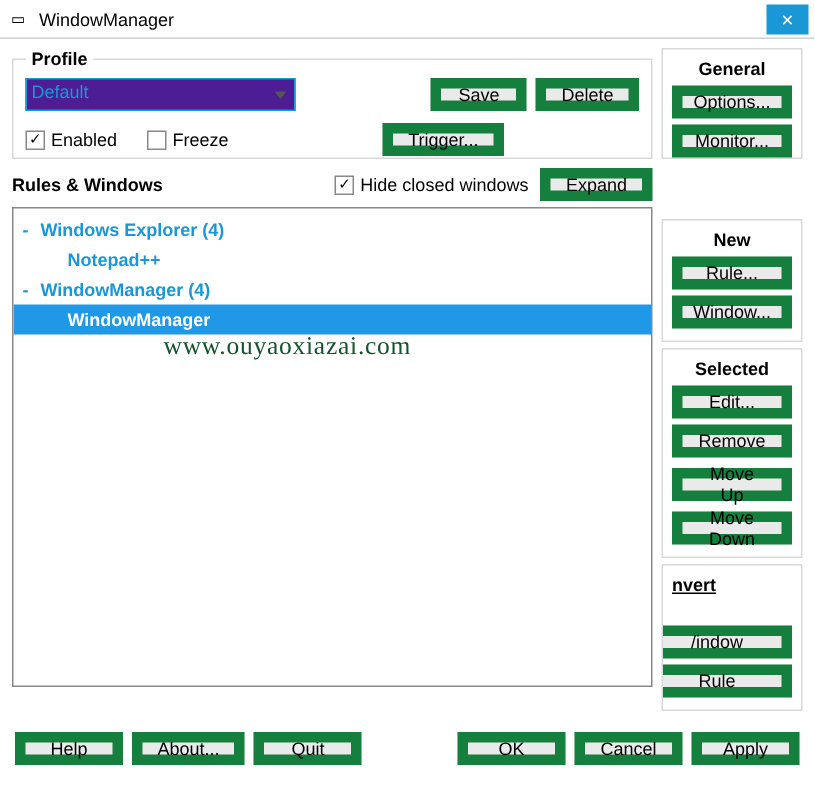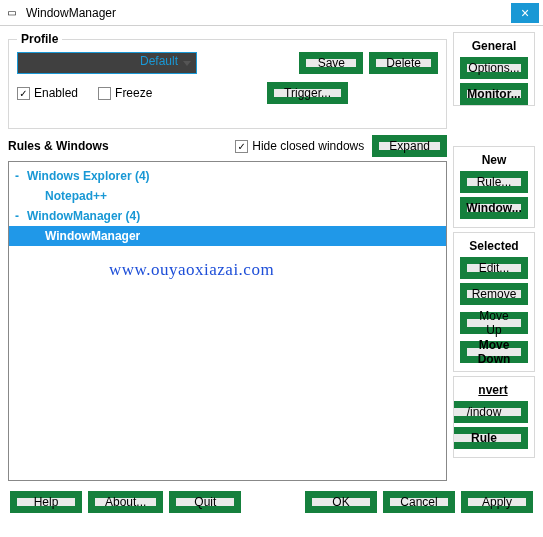--- a/index.html
+++ b/index.html
@@ -5,57 +5,57 @@
 * { box-sizing: border-box; font-family: 'Segoe UI', Tahoma, sans-serif; font-size: 12px; }
 body { margin: 0; padding: 0; background: #fff; width: 543px; height: 537px; overflow: hidden; }
 
 .titlebar { height: 26px; background: #fff; border-bottom: 1px solid #d0d0d0; display: flex; align-items: center; padding: 0 4px; }
 .titlebar-icon { width: 16px; height: 16px; margin-right: 6px; display: flex; align-items: center; justify-content: center; font-size: 10px; }
 .titlebar-text { flex: 1; }
 .close-btn { width: 28px; height: 20px; background: #1998d5; color: #fff; display: flex; align-items: center; justify-content: center; font-size: 14px; cursor: pointer; }
 
 .content { padding: 6px 8px; display: flex; gap: 6px; }
 .left-col { flex: 1; }
-.right-col { width: 82px; }
+.right-col { width: 94px; }
 
-fieldset { border: 1px solid #d8d8d8; padding: 6px 8px 24px 8px; margin: 0 0 6px 0; }
+fieldset { border: 1px solid #d8d8d8; padding: 6px 8px 1px 8px; margin: 0 0 6px 0; }
 legend { font-weight: bold; padding: 0 4px; font-size: 12px; }
 
 .profile-row1 { display: flex; gap: 6px; align-items: center; margin-bottom: 8px; }
-.profile-select { width: 180px; height: 22px; border: 1px solid #1998d5; background: #404040; color: #1998d5; padding: 1px 18px 1px 3px; position: relative; text-align: right; }
+.profile-select { width: 180px; height: 22px; border: 1px solid #1998d5; background: #4c1d95; color: #1998d5; padding: 1px 18px 1px 3px; position: relative; }
 .profile-select::after { content: ''; position: absolute; right: 5px; top: 8px; border-left: 4px solid transparent; border-right: 4px solid transparent; border-top: 5px solid #555; }
 
 .btn { height: 22px; border: 7px solid #15803d; background: #eaeaea; padding: 0 10px; cursor: pointer; min-width: 64px; text-align: center; display: inline-flex; align-items: center; justify-content: center; }
 
 .profile-row2 { display: flex; gap: 20px; align-items: center; }
 .checkbox { display: flex; align-items: flex-end; gap: 4px; cursor: pointer; }
 .checkbox-box { width: 13px; height: 13px; border: 1px solid #888; background: #fff; display: flex; align-items: center; justify-content: center; font-size: 10px; line-height: 1; }
 .checkbox-box.checked::before { content: '✓'; color: #000; }
 
 .rules-header { display: flex; align-items: center; margin-bottom: 4px; gap: 8px; }
 .rules-title { font-weight: bold; flex: 1; }
 .rules-tree { border: 1px solid #888; height: 320px; background: #fff; padding: 4px 0; overflow: hidden; position: relative; }
 
 .tree-item { padding: 3px 6px 3px 18px; color: #1998d5; font-weight: bold; position: relative; }
 .tree-item .toggle { position: absolute; left: 6px; top: 3px; }
 .tree-child { padding: 3px 6px 3px 36px; color: #1998d5; font-weight: bold; }
 .tree-child.selected { background: #2098e8; color: #fff; }
 
-.watermark { position: absolute; top: 98px; left: 100px; color: #1d4ed8; font-size: 17px; font-family: serif; pointer-events: none; letter-spacing: 0.5px; }
+.watermark { position: absolute; top: 82px; left: 100px; color: #14532d; font-size: 17px; font-family: serif; pointer-events: none; letter-spacing: 0.5px; }
 
 .right-group { border: 1px solid #d8d8d8; padding: 6px 6px 8px 6px; margin-bottom: 4px; }
 .right-group-title { font-weight: bold; text-align: center; margin-bottom: 4px; }
 .right-col .btn { width: 100%; margin-bottom: 4px; min-width: 0; }
-.right-col .btn:last-child { margin-bottom: 0; font-weight: bold; }
+.right-col .btn:last-child { margin-bottom: 0; }
 
 .general-box { height: 74px; }
 .rules-side { }
 .convert-box { margin-top: 0; overflow: hidden; }
 .convert-box .btn { margin-left: -20px; width: calc(100% + 20px); }
-.convert-title-clipped { font-weight: bold; text-align: center; margin-bottom: 4px; padding-right: 2px; text-decoration: underline; }
+.convert-title-clipped { font-weight: bold; text-align: left; margin-bottom: 20px; padding-right: 2px; text-decoration: underline; }
 
 .bottom-bar { display: flex; gap: 6px; padding: 4px 10px 10px 10px; }
 .bottom-bar .btn { min-width: 72px; }
 .spacer { flex: 1; }
 </style>
 </head>
 <body>
 
 <div class="titlebar">
   <span class="titlebar-icon">▭</span>

